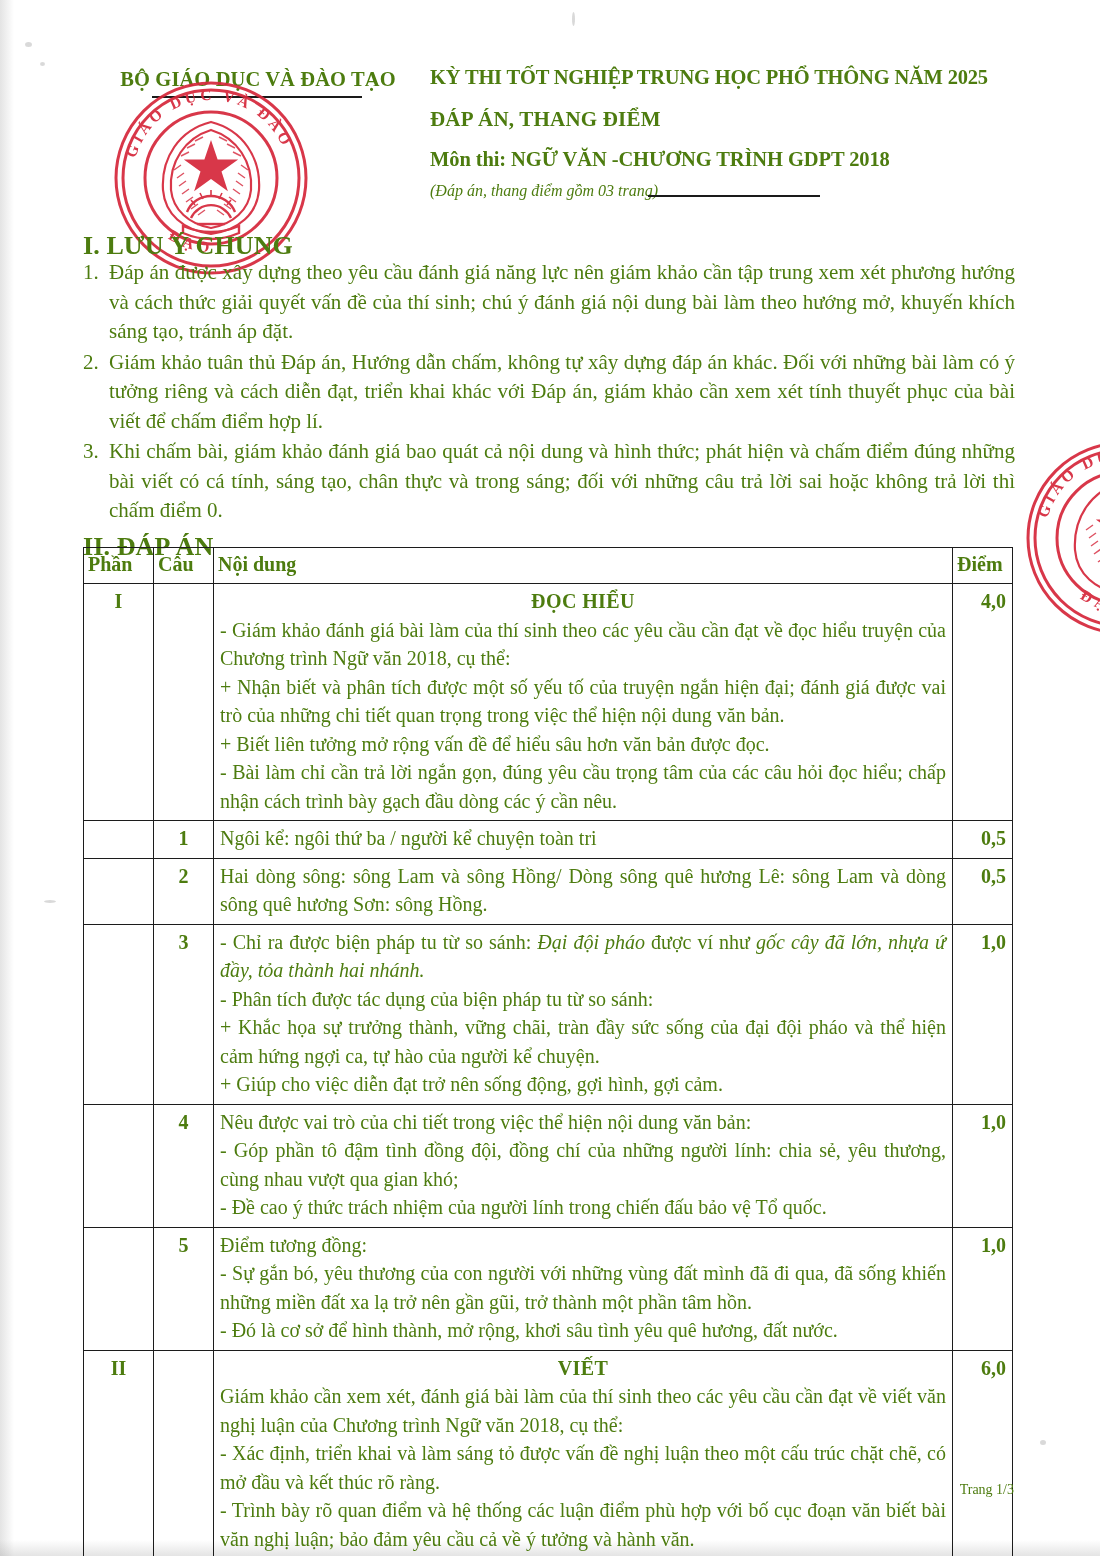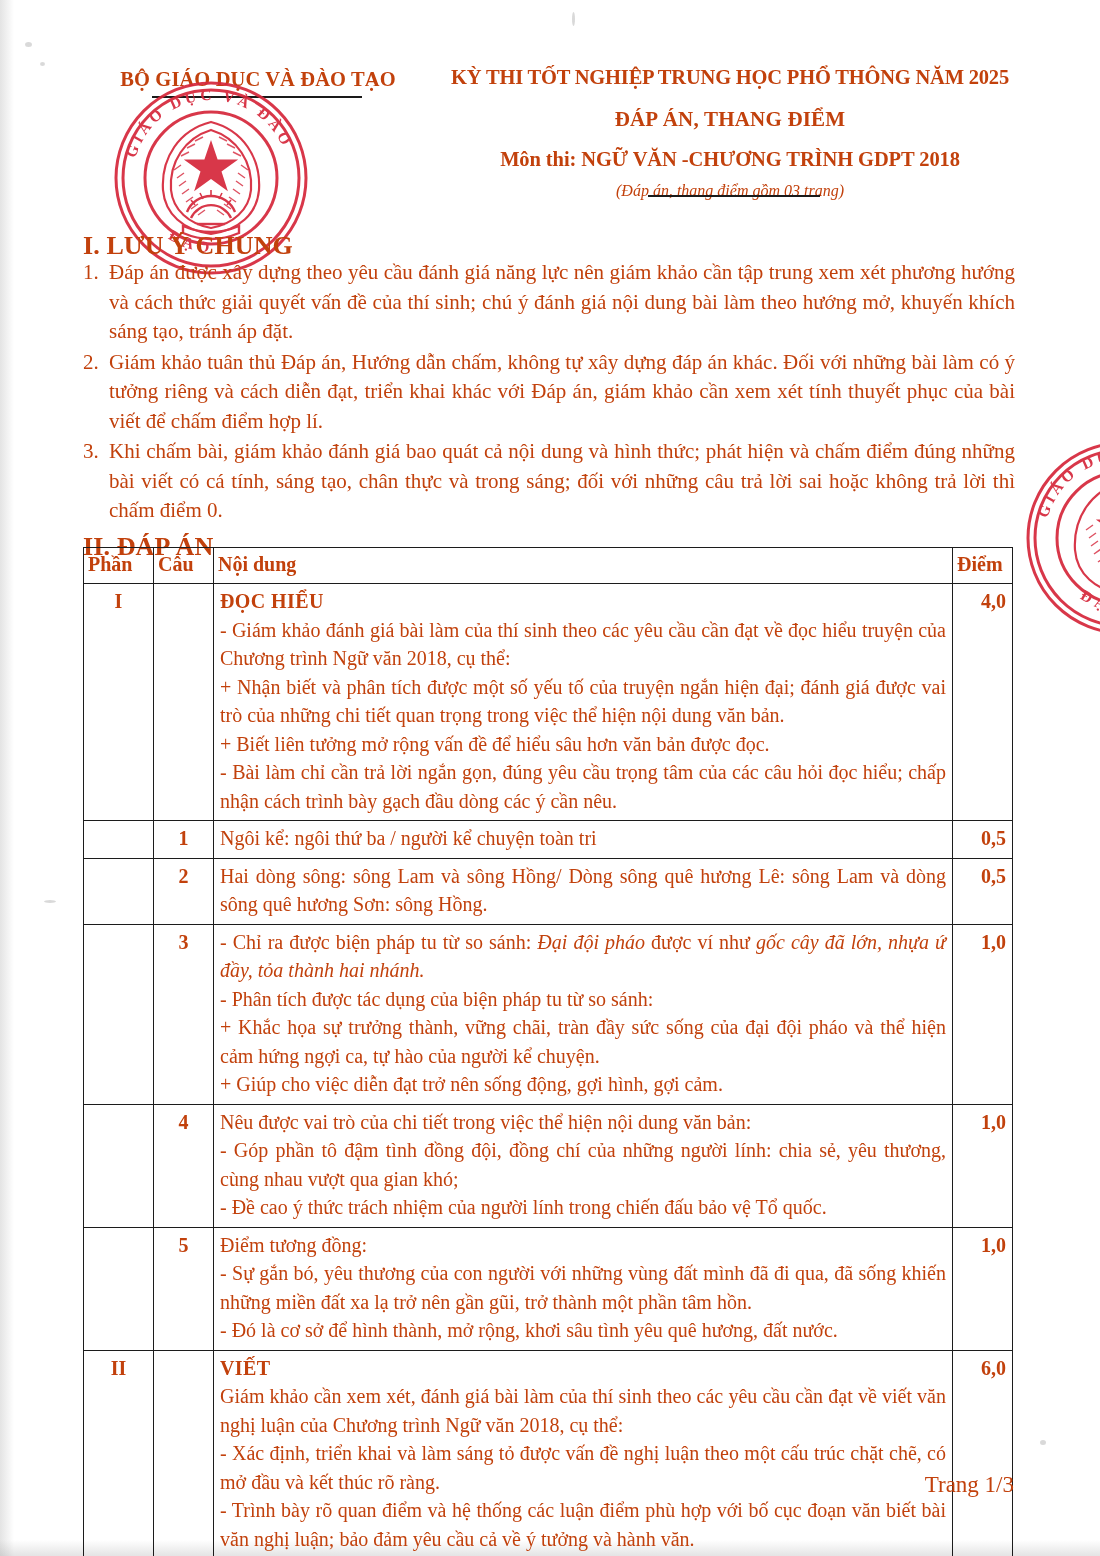--- a/index.html
+++ b/index.html
@@ -7,21 +7,21 @@
     padding: 0;
     background: #8a8a8a;
   }
   .page {
     position: relative;
     width: 1100px;
     height: 1556px;
     background: #ffffff;
     overflow: hidden;
     font-family: "Liberation Serif", "DejaVu Serif", serif;
-    color: #c2410c;
+    color: #4d7c0f;
     box-sizing: border-box;
   }
   
   .scan-speck {
     position: absolute;
     background: #b9b9b9;
     opacity: .55;
     border-radius: 50%;
   }
   .scan-edge-shadow {
@@ -64,21 +64,21 @@
     top: 38px;
     width: 210px;
     height: 1.6px;
     background: #1a1a1a;
   }
   .hdr-right {
     position: absolute;
     left: 430px;
     top: 8px;
     width: 600px;
-    text-align: center;
+    text-align: left;
   }
   .hdr-line1 {
     font-weight: bold;
     font-size: 20.5px;
     letter-spacing: -0.2px;
     white-space: nowrap;
   }
   .hdr-line2 {
     font-weight: bold;
     font-size: 21px;
@@ -176,33 +176,33 @@
   .col-diem { width: 60px; }
   .cell-center {
     text-align: center;
     font-weight: bold;
   }
   .cell-score {
     text-align: right;
     font-weight: bold;
   }
   .sec-title {
-    text-align: left;
+    text-align: center;
     font-weight: bold;
     letter-spacing: .4px;
   }
   .ct-line { text-align: justify; text-justify: inter-word; }
   .ital { font-style: italic; }
 
   
   .footer {
     position: absolute;
     right: 86px;
     bottom: 58px;
-    font-size: 23px;
+    font-size: 14px;
   }
 </style>
 </head>
 <body>
 
 <div class="page">
 
   <div class="scan-edge-shadow"></div>
   <div class="scan-bottom-shadow"></div>
   <div class="scan-speck" style="left:25px;top:42px;width:7px;height:5px;"></div>

